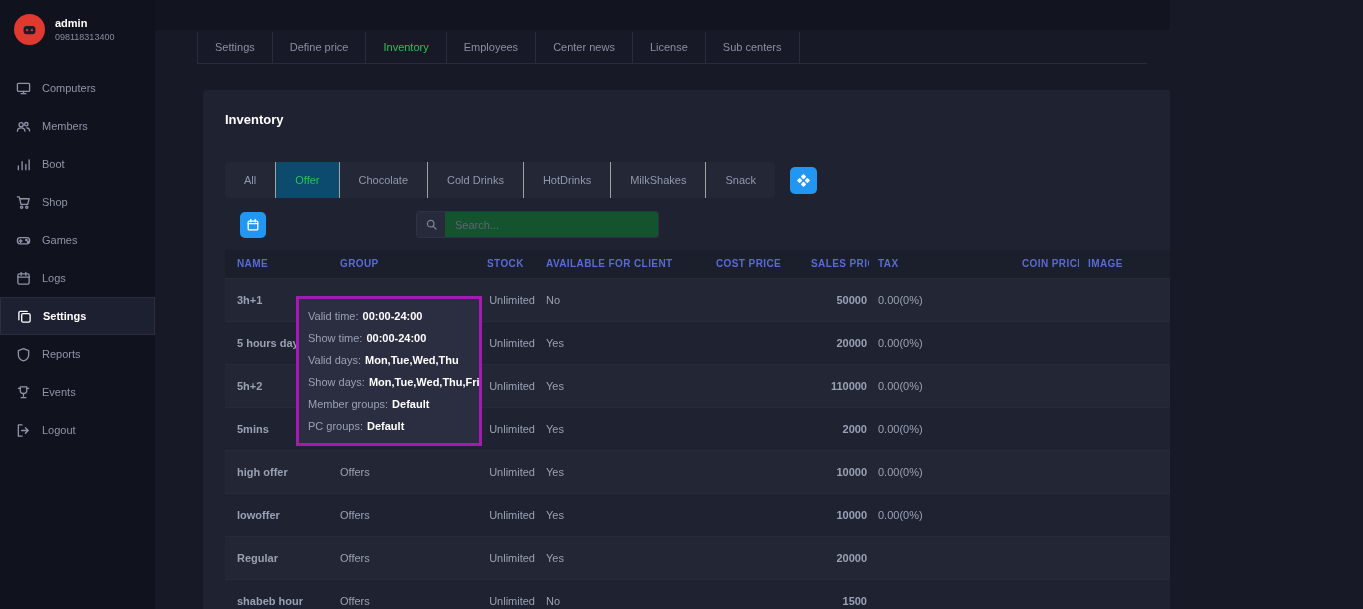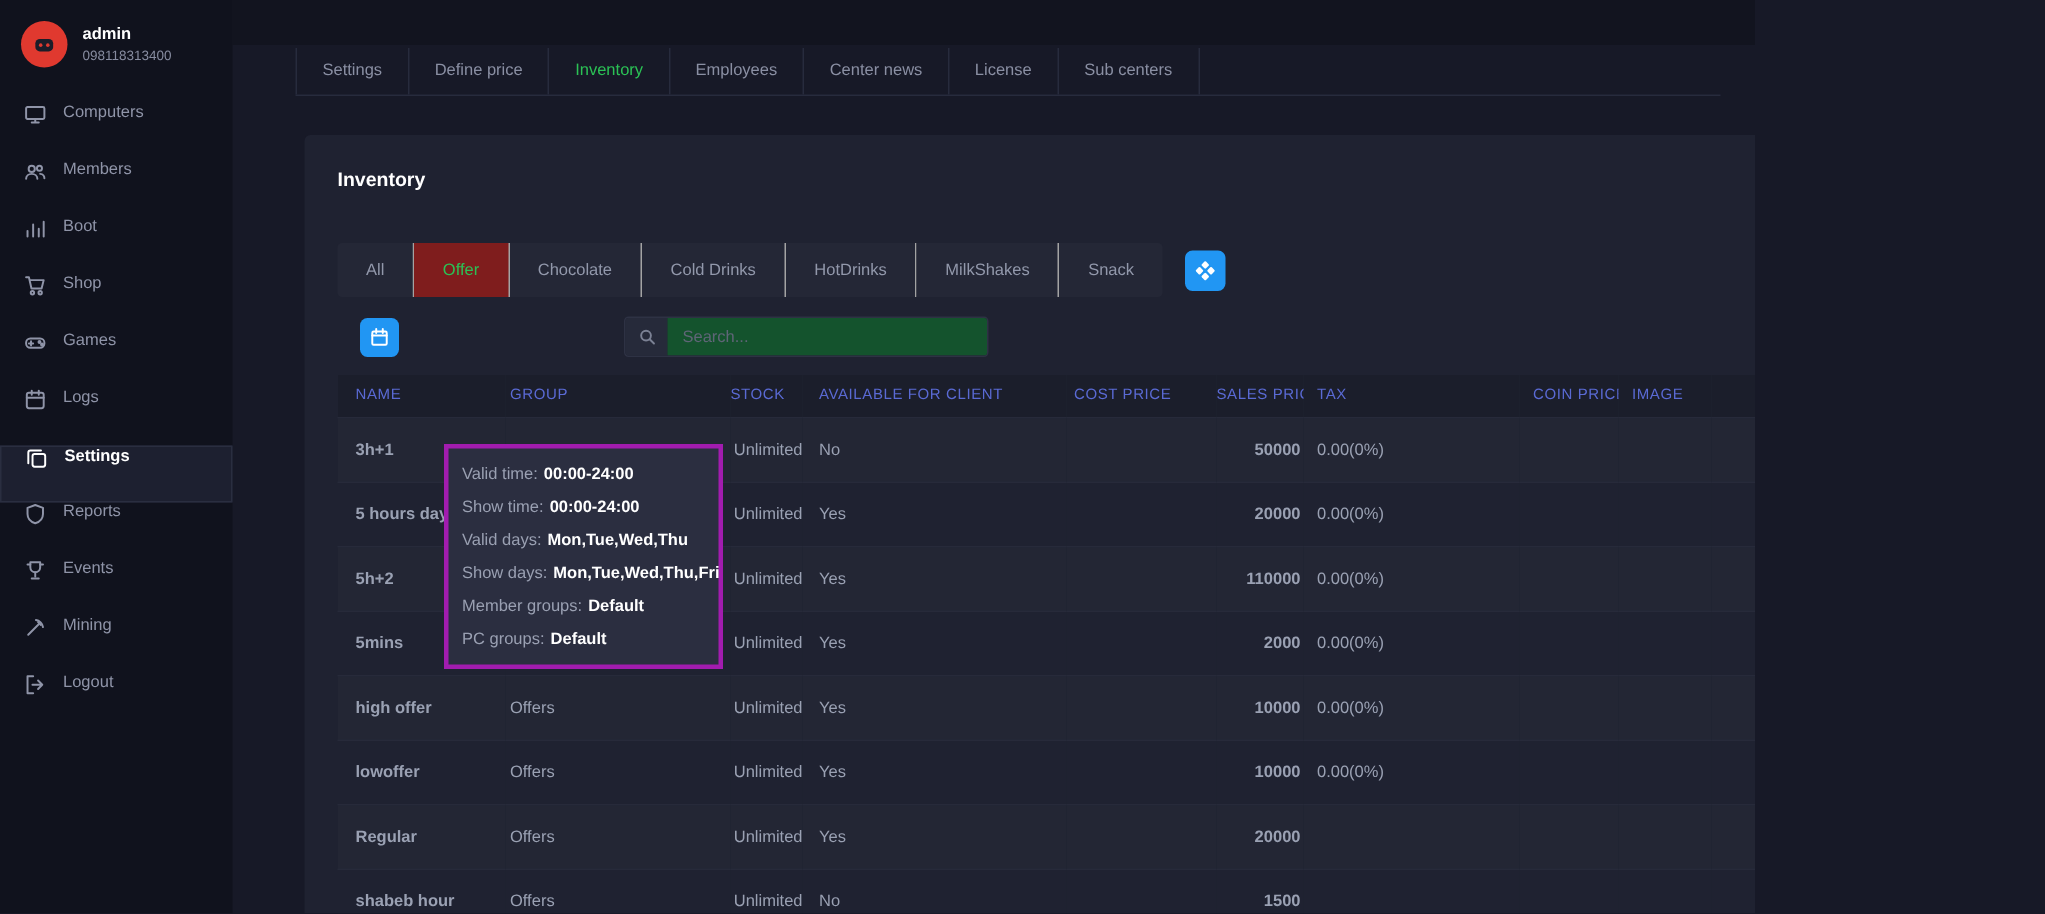--- a/index.html
+++ b/index.html
@@ -9,21 +9,21 @@
   .app { position: relative; width: 1170px; height: 609px; overflow: hidden; background: #171927; }
 
   
   .sidebar { position: absolute; left: 0; top: 0; width: 155px; height: 100%; background: #10121d; z-index: 5; }
   .user { display: flex; align-items: center; gap: 10px; padding: 14px 12px 10px 14px; cursor: pointer; }
   .avatar { width: 31px; height: 31px; border-radius: 50%; background: #e0392f; flex: 0 0 auto;
             display: flex; align-items: center; justify-content: center; }
   .user-name { color: #ffffff; font-size: 11px; font-weight: bold; }
   .user-phone { color: #878ca0; font-size: 9px; margin-top: 3px; }
   .menu { margin-top: 14px; }
-  .menu-item { display: flex; gap: 11px; height: 38px; padding: 0 16px;
+  .menu-item { display: flex; align-items: center; gap: 11px; height: 38px; padding: 0 16px;
                color: #8f94a8; font-size: 11px; cursor: pointer; }
   .menu-item .mi-icon { width: 15px; height: 15px; display: inline-flex; }
   .menu-item .mi-icon svg { width: 15px; height: 15px; stroke: currentColor; fill: none; stroke-width: 1.4;
                             stroke-linecap: round; stroke-linejoin: round; }
   .menu-item.active { background: #1d2030; color: #ffffff; font-weight: bold; border: 1px solid #2a2e40; }
 
   
   .topbar { position: absolute; left: 155px; right: 0; top: 0; height: 30px; background: #12141f; }
   .tabbar { position: absolute; left: 197px; top: 32px; right: 23px; display: flex;
             border-bottom: 1px solid #272b3d; z-index: 2; }
@@ -35,41 +35,41 @@
   .card { position: absolute; left: 203px; top: 90px; width: 1110px; height: 545px;
           background: #1f2231; border-radius: 4px; overflow: hidden; }
   .card-title { position: absolute; left: 22px; top: 22px; color: #ffffff; font-size: 13px; font-weight: bold; }
 
   .cat-row { position: absolute; left: 22px; top: 72px; display: flex; align-items: center; }
   .cat-tabs { display: flex; }
   .cat-tab { padding: 12px 19px; font-size: 11px; color: #9298ab; background: #242736;
              border-right: 1px solid #a3a3a3; cursor: pointer; white-space: nowrap; }
   .cat-tab:first-child { border-radius: 3px 0 0 3px; }
   .cat-tab:last-child { border-right: none; border-radius: 0 3px 3px 0; }
-  .cat-tab.active { background: #7f1d1d; color: #2bc155; }
+  .cat-tab.active { background: #0c4a6e; color: #2bc155; }
 
   .sq-btn { width: 27px; height: 27px; border-radius: 5px; background: #2196f3; border: none;
             display: inline-flex; align-items: center; justify-content: center; cursor: pointer; }
   .cat-row .sq-btn { margin-left: 15px; }
 
   .search-row { position: absolute; left: 22px; top: 121px; display: flex; align-items: center; }
   .search-row .sq-btn { width: 26px; height: 26px; margin-left: 15px; }
   .search { display: flex; margin-left: 150px; width: 243px; height: 27px;
             border: 1px solid #2e3244; border-radius: 3px; overflow: hidden; }
   .s-icon { width: 28px; background: #262a3a; display: flex; align-items: center; justify-content: center; }
   .s-icon svg { width: 13px; height: 13px; }
   .search input { flex: 1; background: #14532d; border: none; outline: none;
                   color: #aab0c0; font-size: 11px; padding: 0 10px; }
   .search input::placeholder { color: #5f6577; }
 
   
   .inv-table { position: absolute; left: 22px; top: 160px; width: 1066px;
                border-collapse: collapse; table-layout: fixed; }
   .inv-table thead th { height: 28px; background: #1b1e2b; color: #5a6ad4; font-size: 10px;
-                        font-weight: normal; letter-spacing: .4px; text-align: left; white-space: nowrap; overflow: hidden; }
+                        font-weight: bold; letter-spacing: .4px; text-align: left; white-space: nowrap; overflow: hidden; }
   .inv-table tbody td { height: 43px; font-size: 11px; color: #9aa1b3; border-top: 1px solid #272a3a;
                         white-space: nowrap; overflow: hidden; }
   .inv-table tbody tr:nth-child(odd)  { background: #232634; }
   .inv-table tbody tr:nth-child(even) { background: #1f2231; }
   .c0 { padding-left: 12px; font-weight: bold; }
   .c1 { padding-left: 3px; }
   .c2 { text-align: right; }
   .c3 { padding-left: 11px; }
   .c4 { padding-left: 5px; }
   .c5 { text-align: right; font-weight: bold; }
@@ -209,30 +209,20 @@
           <svg viewBox="0 0 16 16">
               <path d="M4.5 2h7v3.5a3.5 3.5 0 0 1-7 0z"></path>
               <path d="M8 9v3M5.5 13.5h5M2.5 3.5h2M11.5 3.5h2"></path>
             </svg>
         </span>
         <span class="mi-label">Events</span>
       </div>
       <div class="menu-item">
         <span class="mi-icon">
           <svg viewBox="0 0 16 16">
-              <path d="M3 13l8-8"></path>
-              <path d="M8.5 2.5c2.5.3 4.7 2.5 5 5"></path>
-              <path d="M10 4l2 2"></path>
-            </svg>
-        </span>
-        <span class="mi-label">Mining</span>
-      </div>
-      <div class="menu-item">
-        <span class="mi-icon">
-          <svg viewBox="0 0 16 16">
               <path d="M6.5 2h-4v12h4"></path>
               <path d="M10 5l3 3-3 3M6 8h7"></path>
             </svg>
         </span>
         <span class="mi-label">Logout</span>
       </div>
     </nav>
   </aside>
 
   <div class="topbar"></div>

